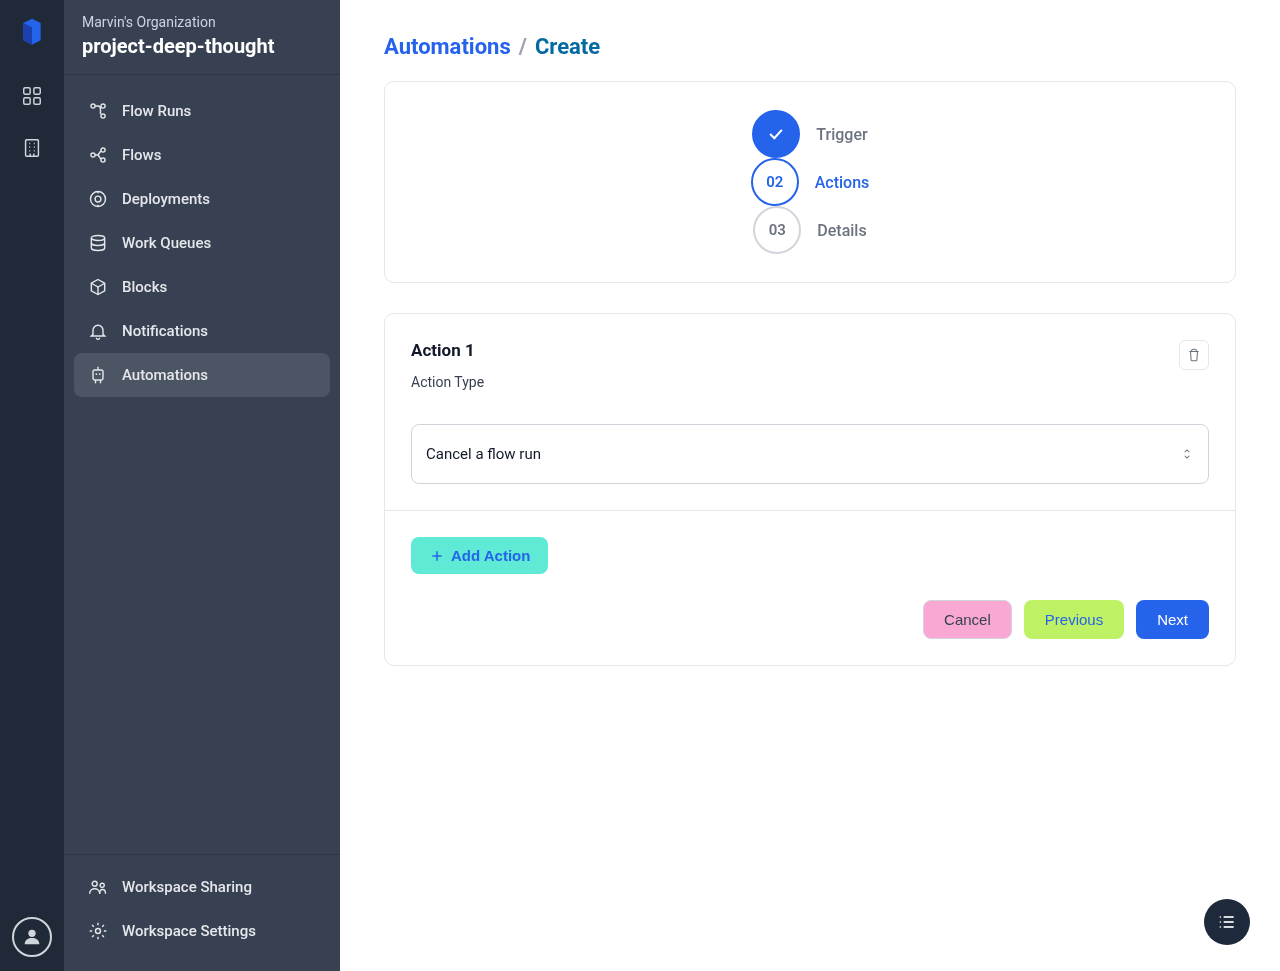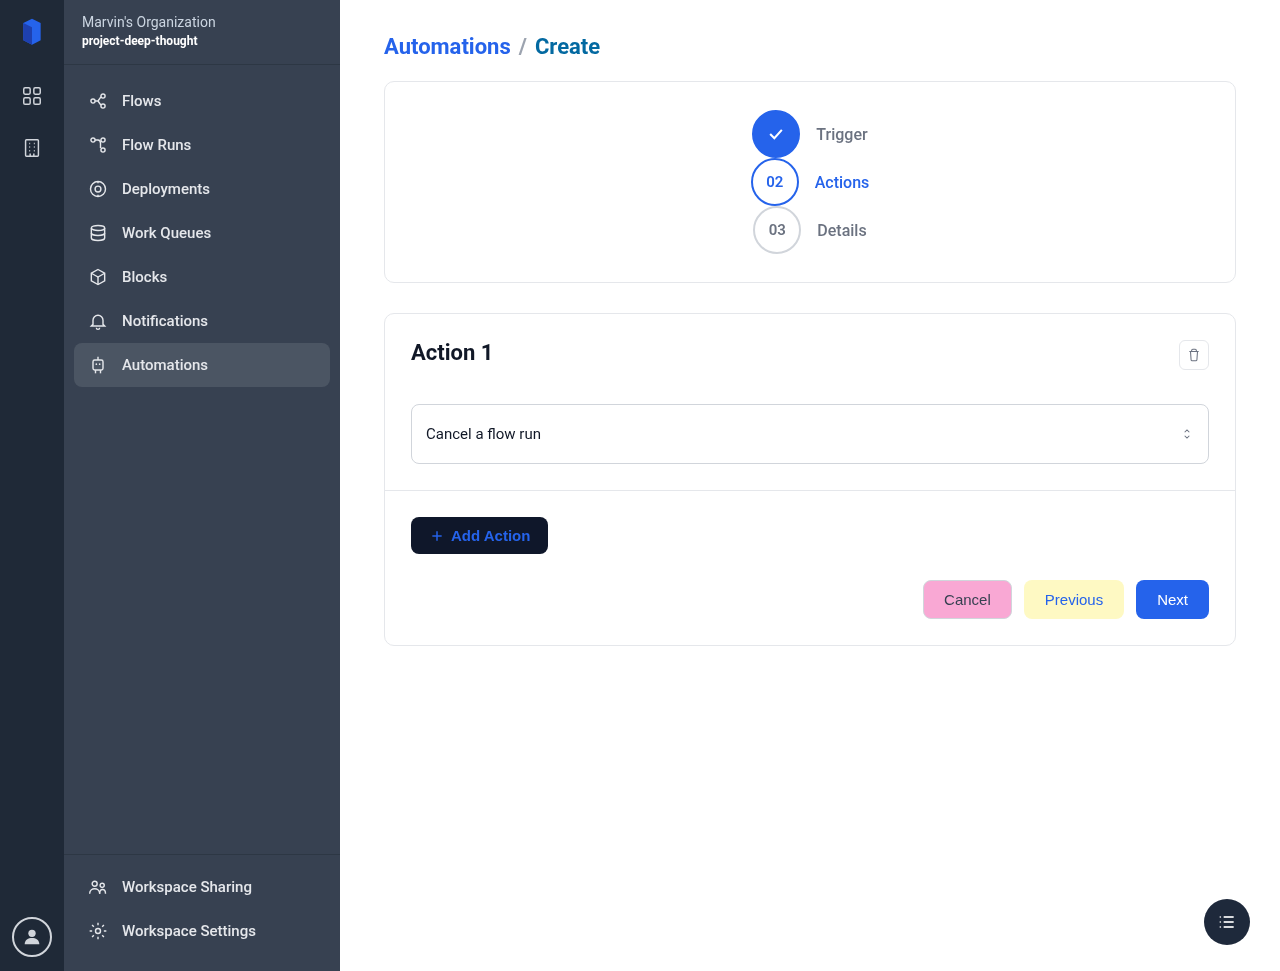--- a/index.html
+++ b/index.html
@@ -30,21 +30,21 @@
   
   .sidebar {
     width: 276px;
     background: #374151;
     color: #e5e7eb;
     display: flex;
     flex-direction: column;
   }
   .sb-header { padding: 14px 18px 16px 18px; border-bottom: 1px solid #2d3744;}
   .sb-header .org { color: #cbd5e1; font-size: 14px; }
-  .sb-header .proj { color: #fff; font-size: 12px; font-weight: 700; margin-top: 4px;}
+  .sb-header .proj { color: #fff; font-size: 20px; font-weight: 700; margin-top: 4px;}
   .sb-nav { padding: 14px 10px; flex:1; overflow-y:auto;}
   .sb-item {
     display: flex; align-items: center; gap: 14px;
     padding: 12px 14px; border-radius: 8px; cursor: pointer;
     color: #e5e7eb; font-size: 15px; font-weight: 500;
   }
   .sb-item.active { background: #4b5563; }
   .sb-item svg { width: 20px; height: 20px; stroke: #e5e7eb; fill: none; stroke-width: 1.7; flex-shrink:0;}
   .sb-footer { border-top: 1px solid #2d3744; padding: 10px 10px 18px 10px;}
   .sb-footer .sb-item { padding: 12px 14px; }
@@ -61,46 +61,46 @@
   .step { display:flex; align-items:center; gap: 16px; }
   .step-circle { width: 48px; height: 48px; border-radius: 50%; border: 2px solid #d1d5db; display:flex; align-items:center; justify-content:center; font-weight:600; color:#6b7280;}
   .step.done .step-circle { background: #2563eb; border-color:#2563eb; color:#fff;}
   .step.done .step-circle svg { width:20px; height:20px; stroke:#fff; fill:none; stroke-width:2.5;}
   .step.active .step-circle { border-color: #2563eb; color:#2563eb;}
   .step-label { font-size: 16px; color: #6b7280; font-weight:500;}
   .step.active .step-label { color: #2563eb; }
 
   .action-block { padding: 26px 26px 0 26px; }
   .action-header { display:flex; justify-content:space-between; align-items:flex-start; margin-bottom: 4px;}
-  .action-title { font-size: 22px; font-weight: 700; color:#111827;text-align:center;}
+  .action-title { font-size: 17px; font-weight: 700; color:#111827;text-align:center;}
   .trash-btn { width: 30px; height: 30px; border: 1px solid #e5e7eb; border-radius: 6px; background:#fff; display:flex; align-items:center; justify-content:center; cursor:pointer;}
   .trash-btn svg { width:14px; height:14px; stroke:#6b7280; fill:none; stroke-width:1.8;}
   .field-label { font-size: 14px; color:#374151; margin-bottom: 10px;}
   .select-wrap { position:relative; margin-bottom: 26px;}
   .select {
     width: 100%; padding: 20px 14px; border: 1px solid #d1d5db; border-radius: 8px;
     font-size: 15px; color:#111827; background:#fff; cursor:pointer;
     display:flex; justify-content:space-between; align-items:center;margin-top:34px;
   }
   .select svg { width:14px; height:14px; stroke:#6b7280; fill:none; stroke-width:1.8;}
 
   .divider { height:1px; background:#e5e7eb; margin: 0 -26px; }
 
   .add-section { padding: 26px; }
   .add-btn {
     display:inline-flex; align-items:center; gap:6px;
-    background:#0f172a; color:#2563eb; border:none; border-radius:8px;
+    background:#5eead4; color:#2563eb; border:none; border-radius:8px;
     padding: 10px 18px; font-size:15px; font-weight:600; cursor:pointer;
   }
   .add-btn svg { width:16px; height:16px; stroke:#2563eb; fill:none; stroke-width:2.2;}
 
   .footer-btns { display:flex; justify-content:flex-end; gap:12px; padding: 0 26px 26px 26px;}
   .btn { padding: 10px 20px; border-radius:8px; font-size:15px; font-weight:500; cursor:pointer; border:1px solid transparent;}
   .btn-cancel { background:#f9a8d4; border-color:#d1d5db; color:#374151;}
-  .btn-prev { background:#fef9c3; color:#2563eb; }
+  .btn-prev { background:#bef264; color:#2563eb; }
   .btn-next { background:#2563eb; color:#fff; }
 
   
   .float-btn {
     position: fixed; bottom: 26px; right: 30px;
     width: 46px; height: 46px; border-radius: 50%; background:#1e293b;
     display:flex; align-items:center; justify-content:center; cursor:pointer;
   }
   .float-btn svg { width:20px; height:20px; stroke:#fff; fill:none; stroke-width:2;}
 </style>
@@ -145,36 +145,36 @@
 </div>
 
 <div class="sidebar">
   <div class="sb-header">
     <div class="org">Marvin's Organization</div>
     <div class="proj">project-deep-thought</div>
   </div>
   <div class="sb-nav">
     <div class="sb-item">
       <svg viewBox="0 0 24 24">
+          <circle cx="6" cy="6" r="2.5"></circle>
+          <circle cx="18" cy="6" r="2.5"></circle>
+          <circle cx="18" cy="18" r="2.5"></circle>
+          <path d="M8.5 6 H12 Q15 6 15 10 V15.5"></path>
+        </svg>
+      <span>Flow Runs</span>
+    </div>
+    <div class="sb-item">
+      <svg viewBox="0 0 24 24">
           <circle cx="6" cy="12" r="2.5"></circle>
           <circle cx="18" cy="6" r="2.5"></circle>
           <circle cx="18" cy="18" r="2.5"></circle>
           <path d="M8.5 12 H12 L15.5 7"></path>
           <path d="M12 12 L15.5 17"></path>
         </svg>
       <span>Flows</span>
-    </div>
-    <div class="sb-item">
-      <svg viewBox="0 0 24 24">
-          <circle cx="6" cy="6" r="2.5"></circle>
-          <circle cx="18" cy="6" r="2.5"></circle>
-          <circle cx="18" cy="18" r="2.5"></circle>
-          <path d="M8.5 6 H12 Q15 6 15 10 V15.5"></path>
-        </svg>
-      <span>Flow Runs</span>
     </div>
     <div class="sb-item">
       <svg viewBox="0 0 24 24">
           <circle cx="12" cy="12" r="9"></circle>
           <circle cx="12" cy="12" r="3.5"></circle>
           <path d="M12 3 V5"></path>
           <path d="M12 19 V21"></path>
         </svg>
       <span>Deployments</span>
     </div>
@@ -264,20 +264,21 @@
       <div class="action-header">
         <div class="action-title">Action 1</div>
         <button class="trash-btn">
           <svg viewBox="0 0 24 24">
               <path d="M4 6 H20"></path>
               <path d="M8 6 V4 C8 3 9 2 10 2 H14 C15 2 16 3 16 4 V6"></path>
               <path d="M6 6 L7 20 C7 21 8 22 9 22 H15 C16 22 17 21 17 20 L18 6"></path>
             </svg>
         </button>
       </div>
+      <div class="field-label">Action Type</div>
       <div class="select-wrap">
         <div class="select">
           <span>Cancel a flow run</span>
           <svg viewBox="0 0 24 24">
               <polyline points="8 9 12 5 16 9"></polyline>
               <polyline points="8 15 12 19 16 15"></polyline>
             </svg>
         </div>
       </div>
       <div class="divider"></div>

